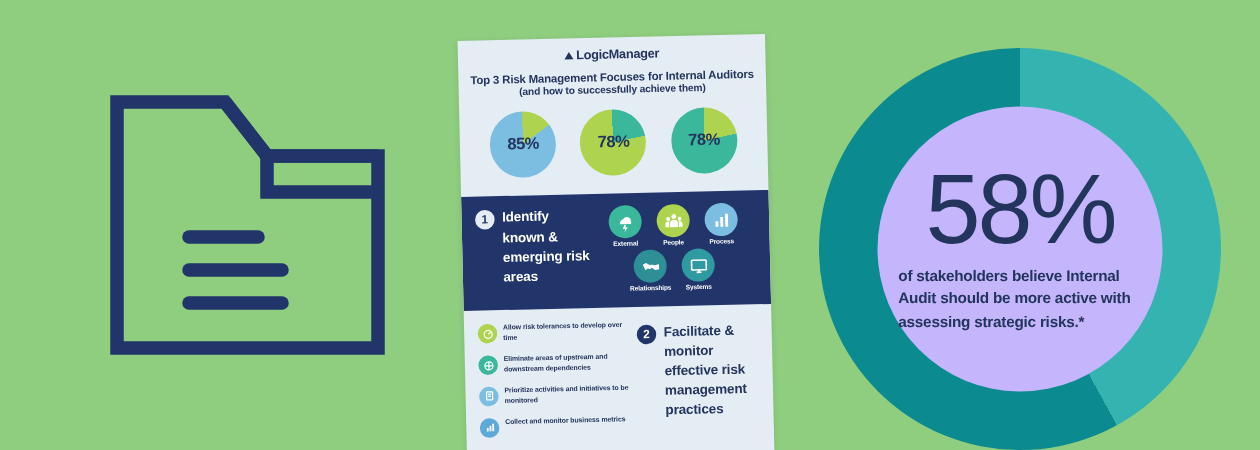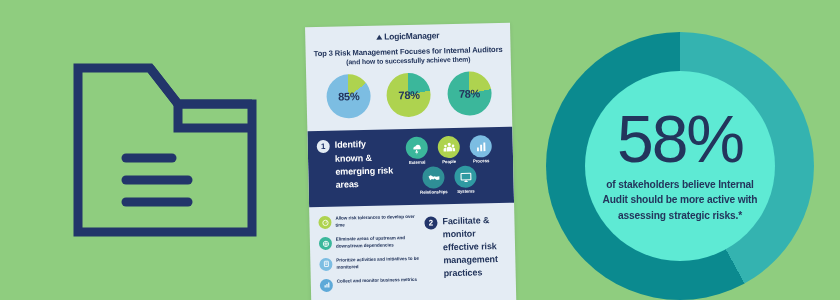--- a/index.html
+++ b/index.html
@@ -75,29 +75,29 @@
   .b-text{font-size:4.6px;font-weight:bold;color:#23355c;line-height:1.5;letter-spacing:-0.05px;}
   .step2{display:flex;gap:5px;align-items:flex-start;flex:1;padding-top:2px;}
   .step2 .step-num{background:#22356a;color:#ffffff;}
   .step2-text{font-size:9px;font-weight:bold;color:#23355c;line-height:1.45;letter-spacing:-0.1px;}
 
   
   .donut-wrap{position:absolute;left:546px;top:32px;width:268px;height:268px;}
   .donut{position:absolute;inset:0;border-radius:50%;}
   .donut-hole{
     position:absolute;left:14.5%;top:14.5%;width:71%;height:71%;border-radius:50%;
-    background:#5eead4;display:flex;flex-direction:column;align-items:center;justify-content:center;
+    background:#c4b5fd;display:flex;flex-direction:column;align-items:center;justify-content:center;
     padding:0 14px;box-sizing:border-box;
   }
   .donut-big{
     font-size:66px;font-weight:normal;color:#23355c;line-height:0.92;
     letter-spacing:-2px;font-family:"Liberation Sans", sans-serif;
   }
   .donut-cap{
-    font-size:10.2px;font-weight:bold;color:#23355c;text-align:center;
+    font-size:10.2px;font-weight:bold;color:#23355c;
     line-height:1.5;margin-top:7px;letter-spacing:-0.15px;
   }
 </style>
 </head>
 <body>
 
 <div class="stage">
 
   <div class="folder-wrap">
     <svg viewBox="0 0 190 180" aria-hidden="true">

